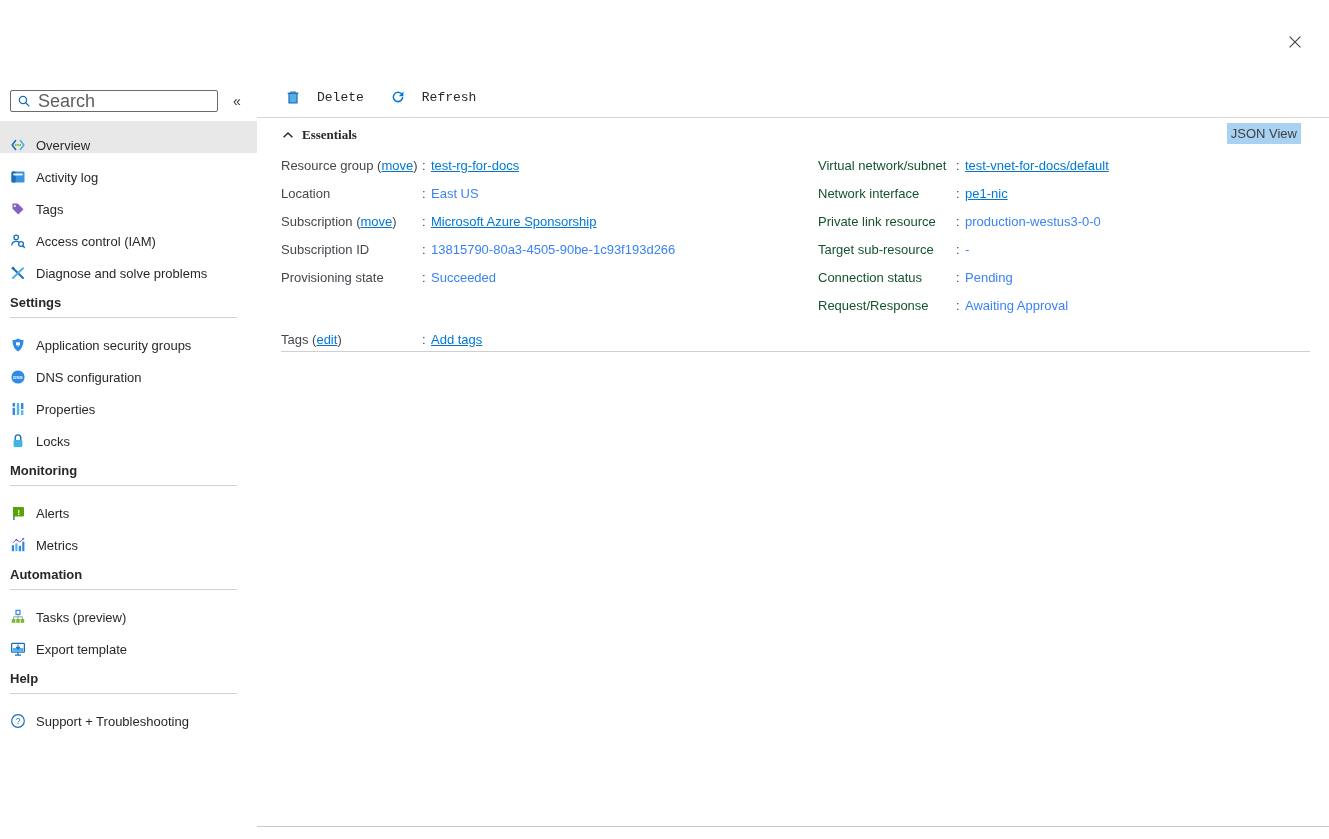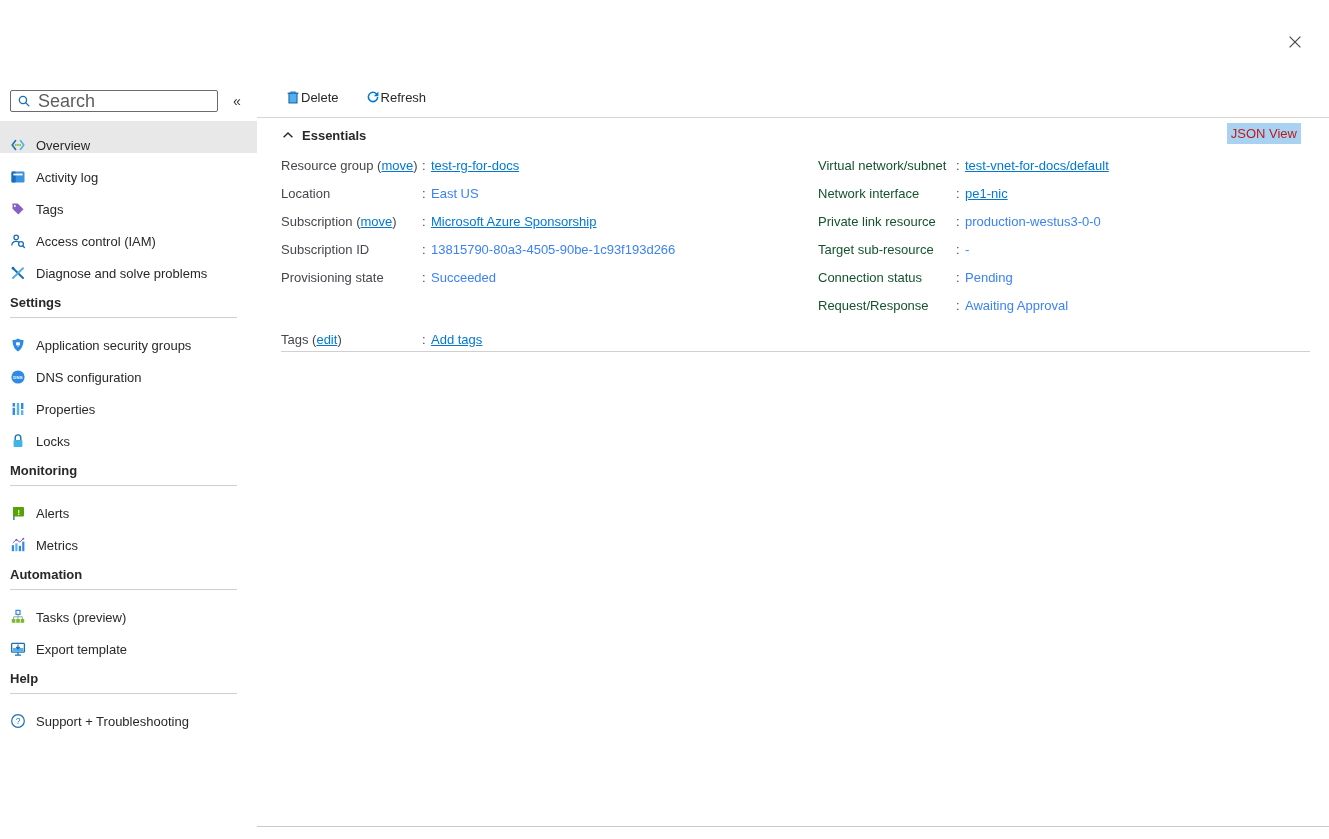--- a/index.html
+++ b/index.html
@@ -29,26 +29,26 @@
   .nav{position:absolute;top:121px;left:0;width:257px;}
   .nav-item{height:32px;display:flex;align-items:flex-end;padding-left:10px;gap:10px;cursor:pointer;}
   .nav-item.selected{background:#e8e8e8;}
   .nav-item .nicon{width:16px;height:16px;flex-shrink:0;display:flex;}
   .nav-item .nlabel{font-size:13px;color:#292827;white-space:nowrap;}
   .nav-section-title{font-size:13px;font-weight:700;color:#292827;margin:14px 20px 0 10px;padding-bottom:7px;border-bottom:1px solid #cfcfcf;}
   .nav-group{margin-top:3px;}
   
   .content{position:absolute;left:257px;top:0;right:0;bottom:0;}
   .toolbar{position:absolute;top:89px;left:28px;display:flex;gap:26px;}
-  .tb-btn{display:flex;align-items:center;gap:0;background:none;border:none;padding:0;font-family:Liberation Sans, sans-serif;font-size:13px;color:#292827;cursor:pointer;justify-content:space-between;}
+  .tb-btn{display:flex;align-items:center;gap:16px;background:none;border:none;padding:0;font-family:Liberation Mono, monospace;font-size:13px;color:#292827;cursor:pointer;justify-content:space-between;}
   .toolbar-divider{position:absolute;top:117px;left:0;right:0;height:1px;background:#d6d6d6;}
   .essentials-header{position:absolute;top:123px;left:24px;right:0;height:24px;display:flex;align-items:center;}
   .essentials-chevron{width:14px;height:14px;cursor:pointer;display:flex;}
-  .essentials-title{font-weight:700;font-size:13px;margin-left:7px;}
-  .json-view{position:absolute;right:28px;top:0;background:#a9d2f2;color:#b91c1c;font-size:13px;padding:3px 4px;text-decoration:none;}
+  .essentials-title{font-weight:700;font-size:13px;margin-left:7px;font-family:Liberation Serif, serif;}
+  .json-view{position:absolute;right:28px;top:0;background:#a9d2f2;color:#404040;font-size:13px;padding:3px 4px;text-decoration:none;}
   .col-left{position:absolute;top:151px;left:24px;}
   .col-right{position:absolute;top:151px;left:561px;}
   .e-row{display:flex;height:28px;align-items:center;font-size:13px;}
   .col-left .e-label{width:141px;flex-shrink:0;color:#44474c;}
   .col-right .e-label{width:138px;flex-shrink:0;color:#14532d;}
   .e-colon{width:9px;flex-shrink:0;color:#44474c;}
   .e-value{color:#3b82f6;}
   .link{color:#0078d4;text-decoration:underline;}
   .tags-row{position:absolute;top:325px;left:24px;display:flex;height:28px;align-items:center;font-size:13px;}
   .tags-row .e-label{width:141px;flex-shrink:0;color:#44474c;}

